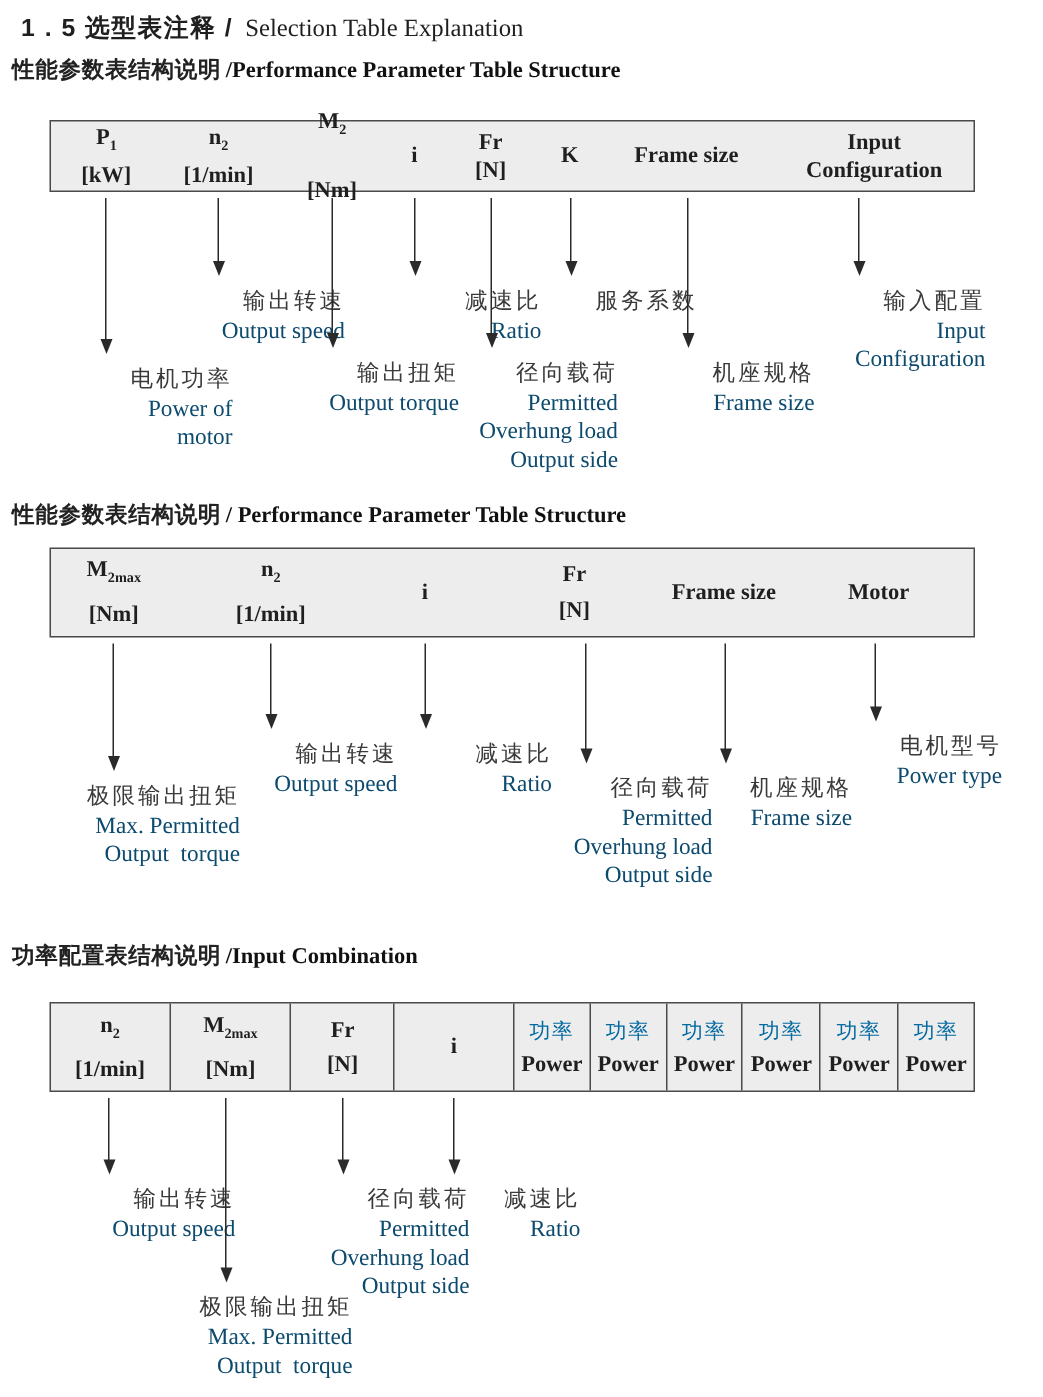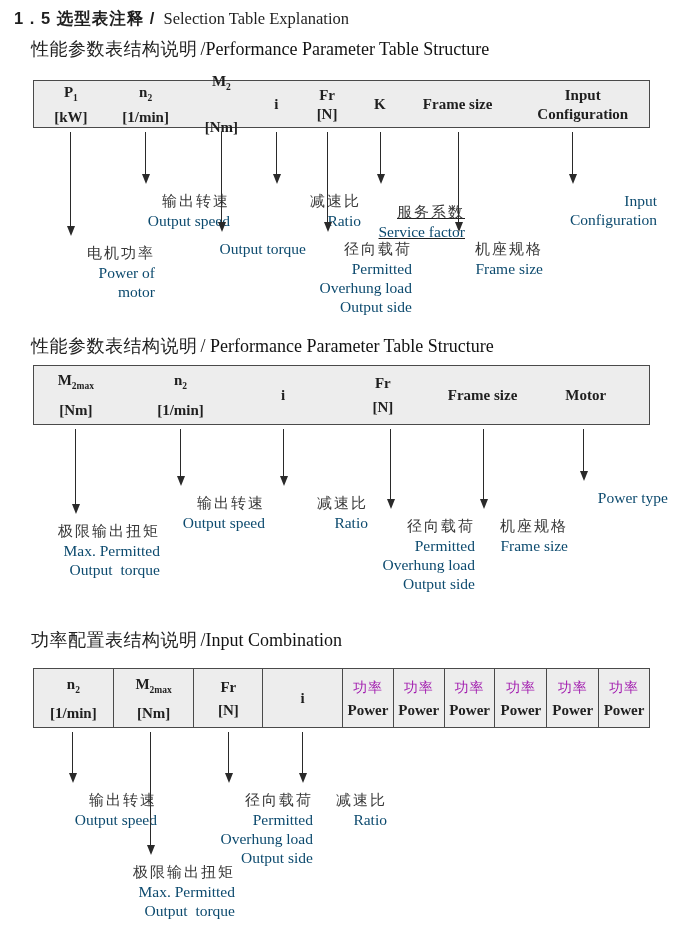--- a/index.html
+++ b/index.html
@@ -4,35 +4,35 @@
 <style>
   html,body{margin:0;padding:0;}
   body{
     width:695px;height:931px;background:#ffffff;position:relative;
     font-family:"Liberation Serif", serif;color:#1f1f1f;overflow:hidden;
   }
   .doc-title{position:absolute;left:14px;top:8px;font-size:16.5px;white-space:nowrap;text-align:center;}
   .doc-title .t-cn{font-weight:bold;font-family:"Liberation Sans",sans-serif;letter-spacing:1px;}
   .doc-title .t-en{font-family:"Liberation Serif",serif;font-weight:400;margin-left:4px;}
 
-  .section-heading{position:absolute;left:8px;font-size:18px;font-weight:normal;white-space:nowrap;margin-left:23px;}
+  .section-heading{position:absolute;left:8px;font-size:15px;font-weight:bold;white-space:nowrap;}
   .h-cn{font-family:"Liberation Sans",sans-serif;letter-spacing:0.5px;color:#222;}
   .h-en{font-family:"Liberation Serif",serif;margin-left:3px;color:#111;}
 
   .htable{
     position:absolute;left:33px;width:617px;display:flex;box-sizing:border-box;
     background:#ededed;border:1px solid #4a4a4a;--cellgap:3px;
   }
   .hcell{
     display:flex;flex-direction:column;justify-content:center;align-items:center;
     gap:var(--cellgap);box-sizing:border-box;min-width:0;
   }
   .bordered .hcell + .hcell{border-left:1px solid #4a4a4a;}
   .hline1,.hline2{font-weight:bold;font-size:15px;line-height:16px;white-space:nowrap;font-family:"Liberation Serif",serif;}
-  .hline1.cjk{font-family:"Liberation Sans",sans-serif;font-weight:400;font-size:14px;color:#a21caf;letter-spacing:1px;}
+  .hline1.cjk{font-family:"Liberation Sans",sans-serif;font-weight:400;font-size:14px;color:#0369a1;letter-spacing:1px;}
   .hsub{font-size:9.5px;font-weight:bold;}
 
   .diagram{position:absolute;left:0;width:695px;}
   .arrow{position:absolute;top:4px;width:11px;display:flex;flex-direction:column;align-items:center;}
   .shaft{width:1px;flex:1;background:#2a2a2a;}
   .ahead{width:0;height:0;border-left:4.5px solid transparent;border-right:4.5px solid transparent;border-top:10px solid #2a2a2a;margin-top:-1px;}
   .callout{position:absolute;width:170px;text-align:right;}
   .cl-cn{font-family:"Liberation Sans",sans-serif;font-size:15px;color:#3a3a3a;letter-spacing:2px;line-height:20px;white-space:nowrap;}
   .cl-en{font-family:"Liberation Serif",serif;font-size:15.5px;color:#0c4a6e;line-height:19px;white-space:pre;}
 </style>
@@ -93,20 +93,21 @@
       </div>
       <div class="callout" style="left: 60px; top: 63px;">
         <div class="cl-cn">输出转速</div>
         <div class="cl-en">Output speed</div>
       </div>
       <div class="arrow" style="left: 216px; height: 100px;">
         <div class="shaft"></div>
         <div class="ahead"></div>
       </div>
       <div class="callout" style="left: 136px; top: 111px;">
+        <div class="cl-cn">输出扭矩</div>
         <div class="cl-en">Output torque</div>
       </div>
       <div class="arrow" style="left: 271px; height: 52px;">
         <div class="shaft"></div>
         <div class="ahead"></div>
       </div>
       <div class="callout" style="left: 191px; top: 63px;">
         <div class="cl-cn">减速比</div>
         <div class="cl-en">Ratio</div>
       </div>
@@ -117,37 +118,37 @@
       <div class="callout" style="left: 242px; top: 111px;">
         <div class="cl-cn">径向载荷</div>
         <div class="cl-en">Permitted</div>
         <div class="cl-en">Overhung load</div>
         <div class="cl-en">Output side</div>
       </div>
       <div class="arrow" style="left: 375px; height: 52px;">
         <div class="shaft"></div>
         <div class="ahead"></div>
       </div>
-      <div class="callout" style="left: 295px; top: 74px; text-decoration: underline;">
+      <div class="callout" style="left: 295px; top: 63px;">
         <div class="cl-cn">服务系数</div>
-        <div class="cl-en">Service factor</div>
       </div>
       <div class="arrow" style="left: 453px; height: 100px;">
         <div class="shaft"></div>
         <div class="ahead"></div>
       </div>
       <div class="callout" style="left: 373px; top: 111px;">
         <div class="cl-cn">机座规格</div>
         <div class="cl-en">Frame size</div>
       </div>
       <div class="arrow" style="left: 567px; height: 52px;">
         <div class="shaft"></div>
         <div class="ahead"></div>
       </div>
       <div class="callout" style="left: 487px; top: 63px;">
+        <div class="cl-cn">输入配置</div>
         <div class="cl-en">Input</div>
         <div class="cl-en">Configuration</div>
       </div>
     </div>
     <div class="section-heading" style="top: 334px;"><span class="h-cn">性能参数表结构说明</span><span class="h-en">/ Performance Parameter Table Structure</span></div>
     <div class="htable" style="top: 365px; height: 60px; --cellgap: 8px;">
       <div class="hcell" style="width: 84px;">
         <div class="hline1"><span>M</span><sub class="hsub">2max</sub></div>
         <div class="hline2">[Nm]</div>
       </div>
@@ -211,20 +212,21 @@
       </div>
       <div class="callout" style="left: 398px; top: 91px;">
         <div class="cl-cn">机座规格</div>
         <div class="cl-en">Frame size</div>
       </div>
       <div class="arrow" style="left: 578px; height: 52px;">
         <div class="shaft"></div>
         <div class="ahead"></div>
       </div>
       <div class="callout" style="left: 498px; top: 63px;">
+        <div class="cl-cn">电机型号</div>
         <div class="cl-en">Power type</div>
       </div>
     </div>
     <div class="section-heading" style="top: 628px;"><span class="h-cn">功率配置表结构说明</span><span class="h-en">/Input Combination</span></div>
     <div class="htable bordered" style="top: 668px; height: 60px; --cellgap: 7px;">
       <div class="hcell" style="width: 79px;">
         <div class="hline1"><span>n</span><sub class="hsub">2</sub></div>
         <div class="hline2">[1/min]</div>
       </div>
       <div class="hcell" style="width: 81px;">

